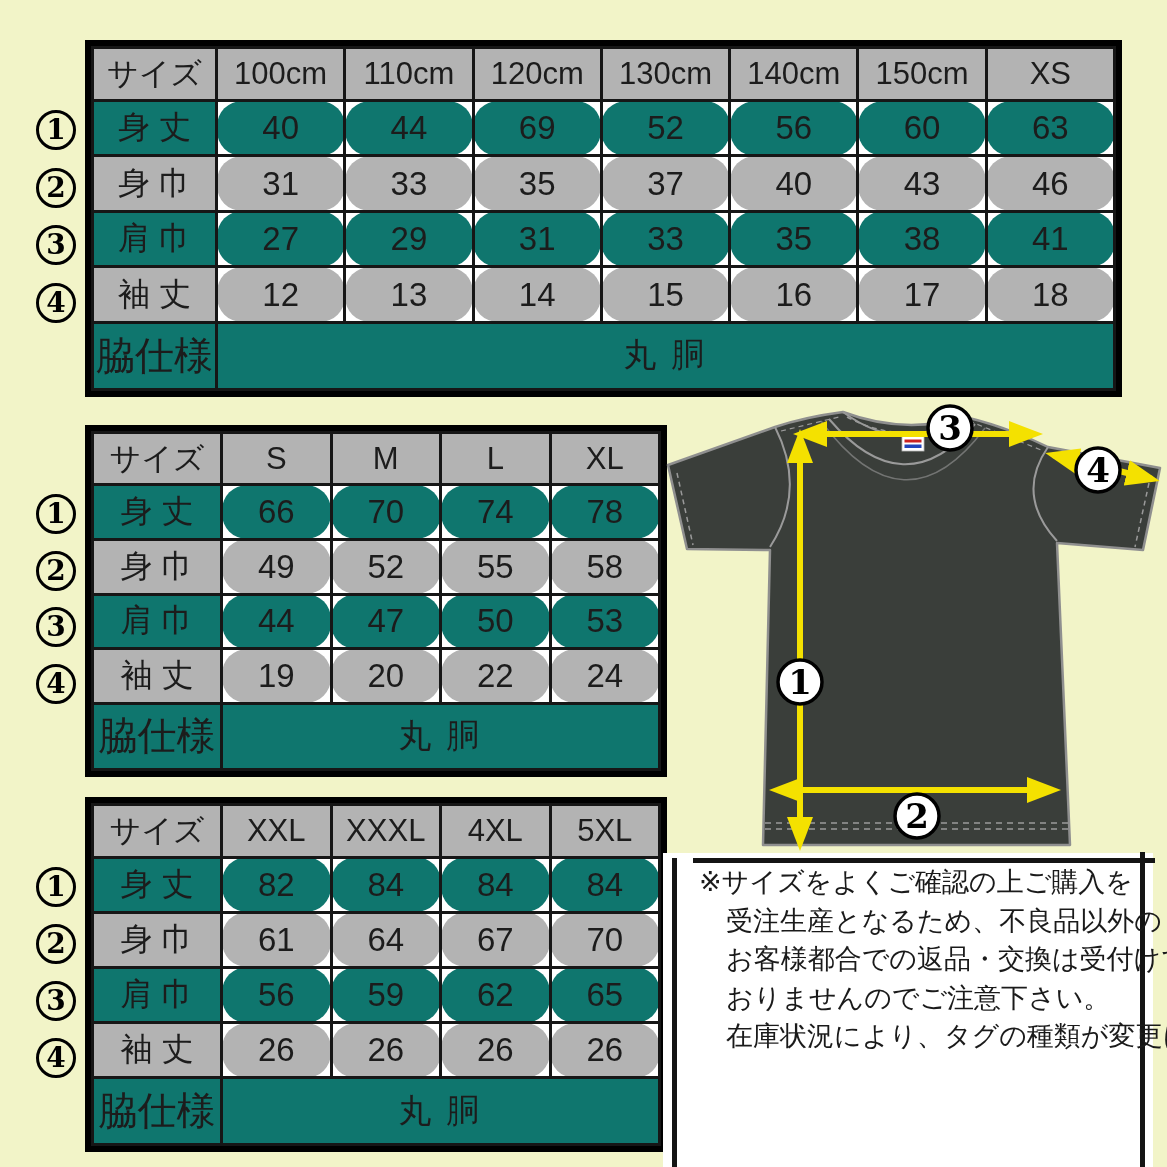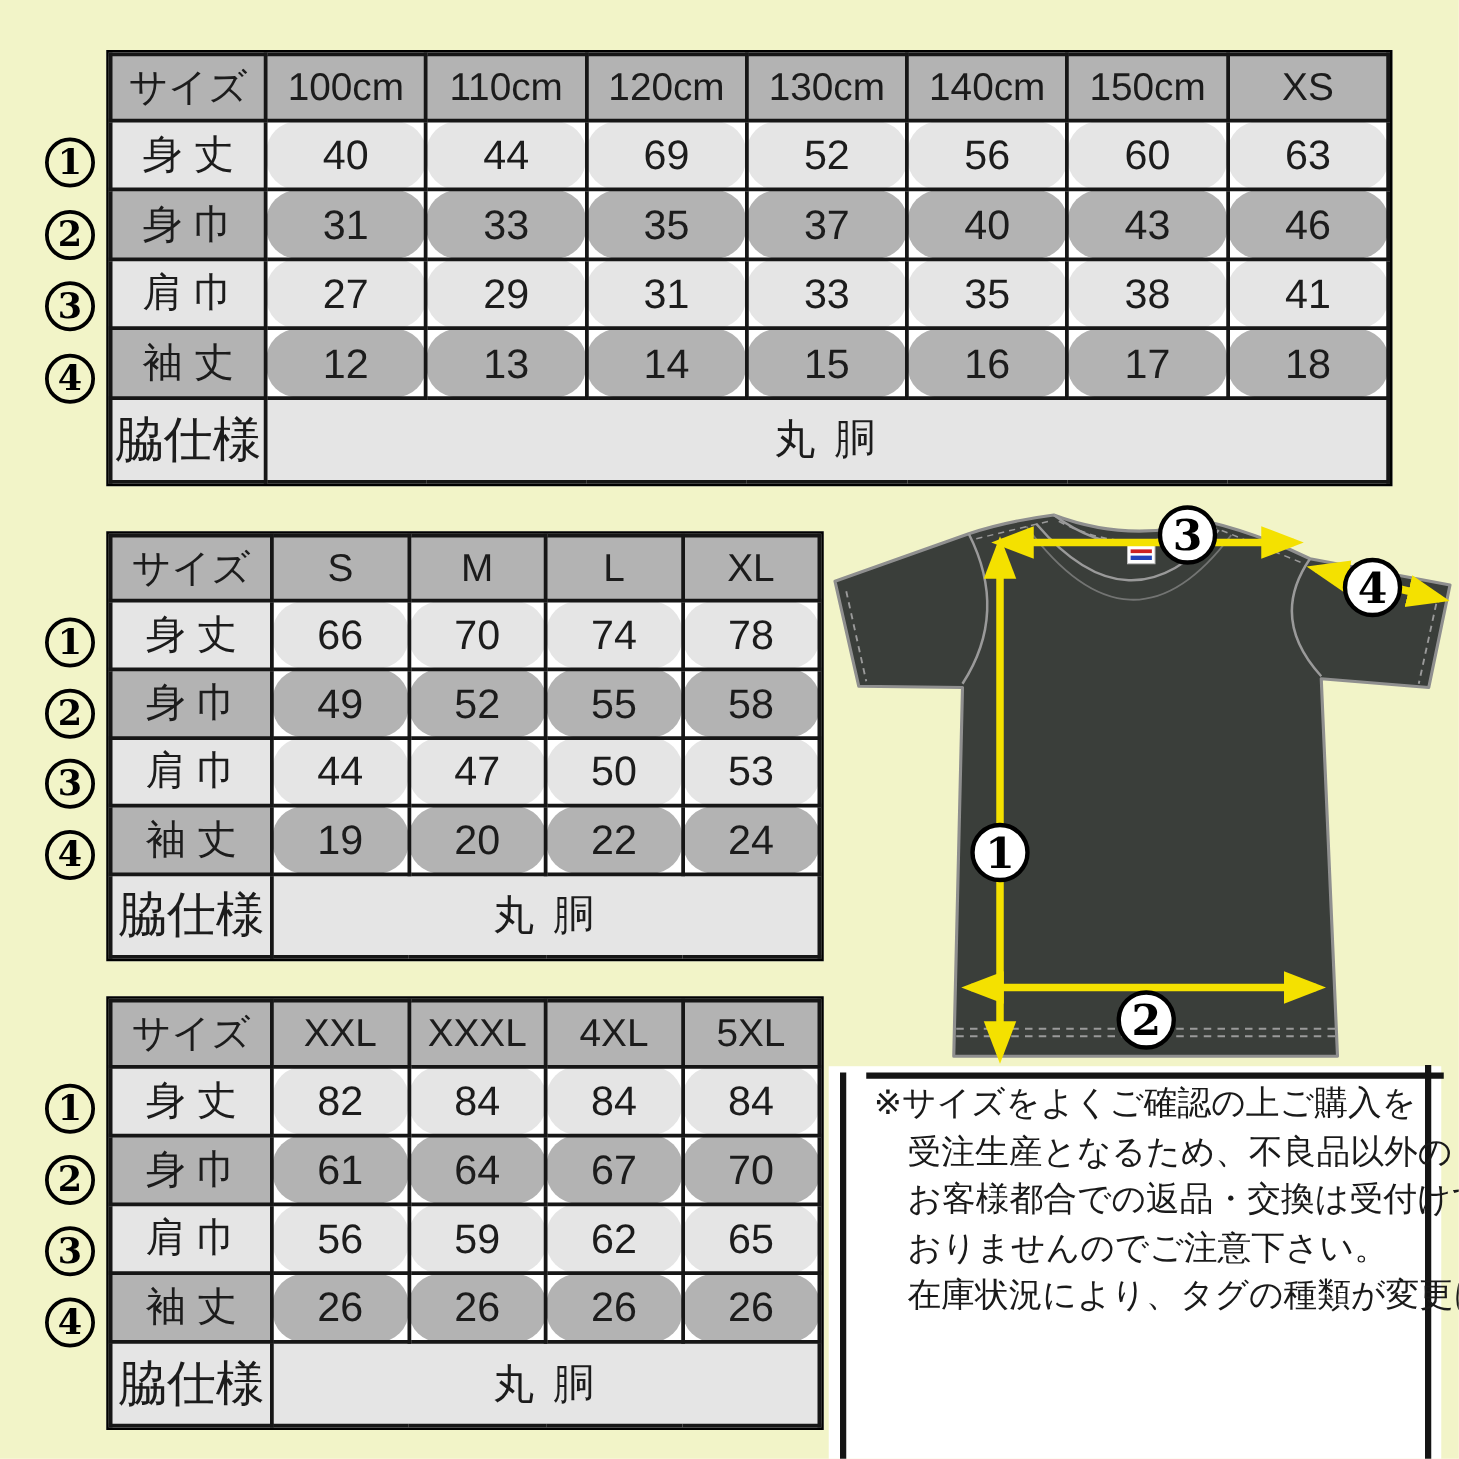--- a/index.html
+++ b/index.html
@@ -3,33 +3,33 @@
 <meta charset="utf-8">
 <style>
   html,body{margin:0;padding:0;}
   .canvas{
     position:relative;width:1167px;height:1167px;overflow:hidden;
     background:#f2f4c8;
     font-family:"Liberation Sans","DejaVu Sans",sans-serif;
     color:#111;
   }
   
-  .size-table{position:absolute;border:2px solid #000000;background:#fff;}
+  .size-table{position:absolute;border:6px solid #000000;background:#fff;}
   .size-table table{width:100%;height:100%;border-collapse:collapse;table-layout:fixed;}
   .size-table td,.size-table th{
     border:3px solid #161616;text-align:center;vertical-align:middle;
     padding:0;font-weight:400;color:#1c1c1c;
   }
   .size-table th{font-size:31px;}
   .size-table td.lbl{font-size:32px;}
   .size-table td.val{font-size:33px;border-radius:25px;}
   .size-table td.spec-l{font-size:39px;}
   .size-table td.spec-v{font-size:33px;letter-spacing:3px;}
   .g{background:#b3b3b3;}
-  .w{background:#e5e5e5;}
+  .w{background:#0f766e;}
   
   .marker{
     position:absolute;width:40px;height:40px;box-sizing:border-box;
     border:3px solid #000;border-radius:50%;
     transform:translate(-50%,-50%);
     display:flex;align-items:center;justify-content:center;
     font-family:"DejaVu Serif","Liberation Serif",serif;
     font-size:28px;font-weight:700;color:#000;line-height:1;
   }
   

